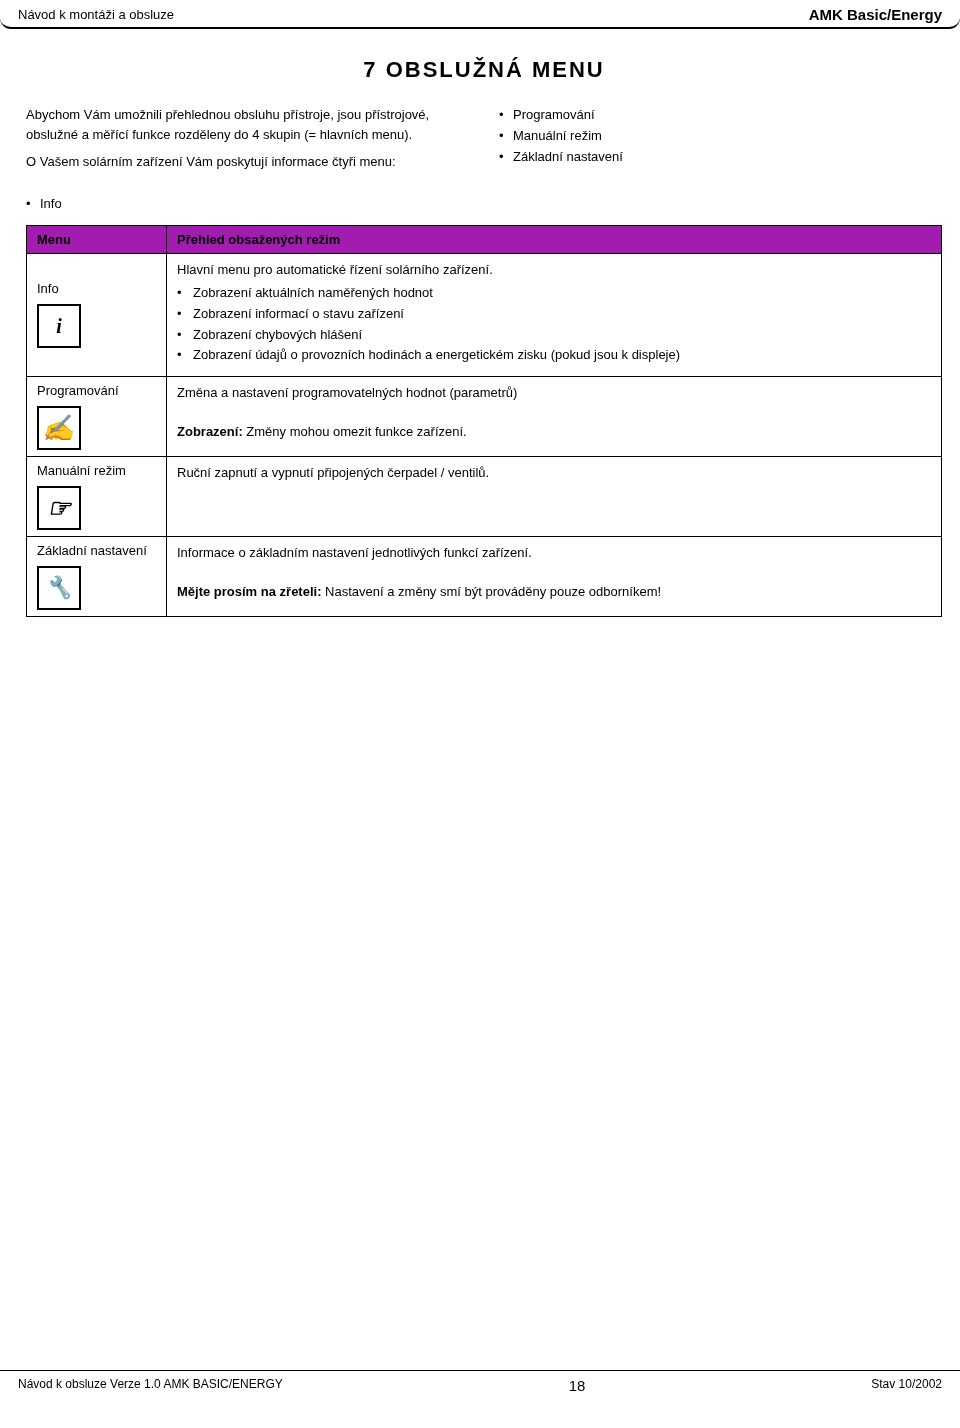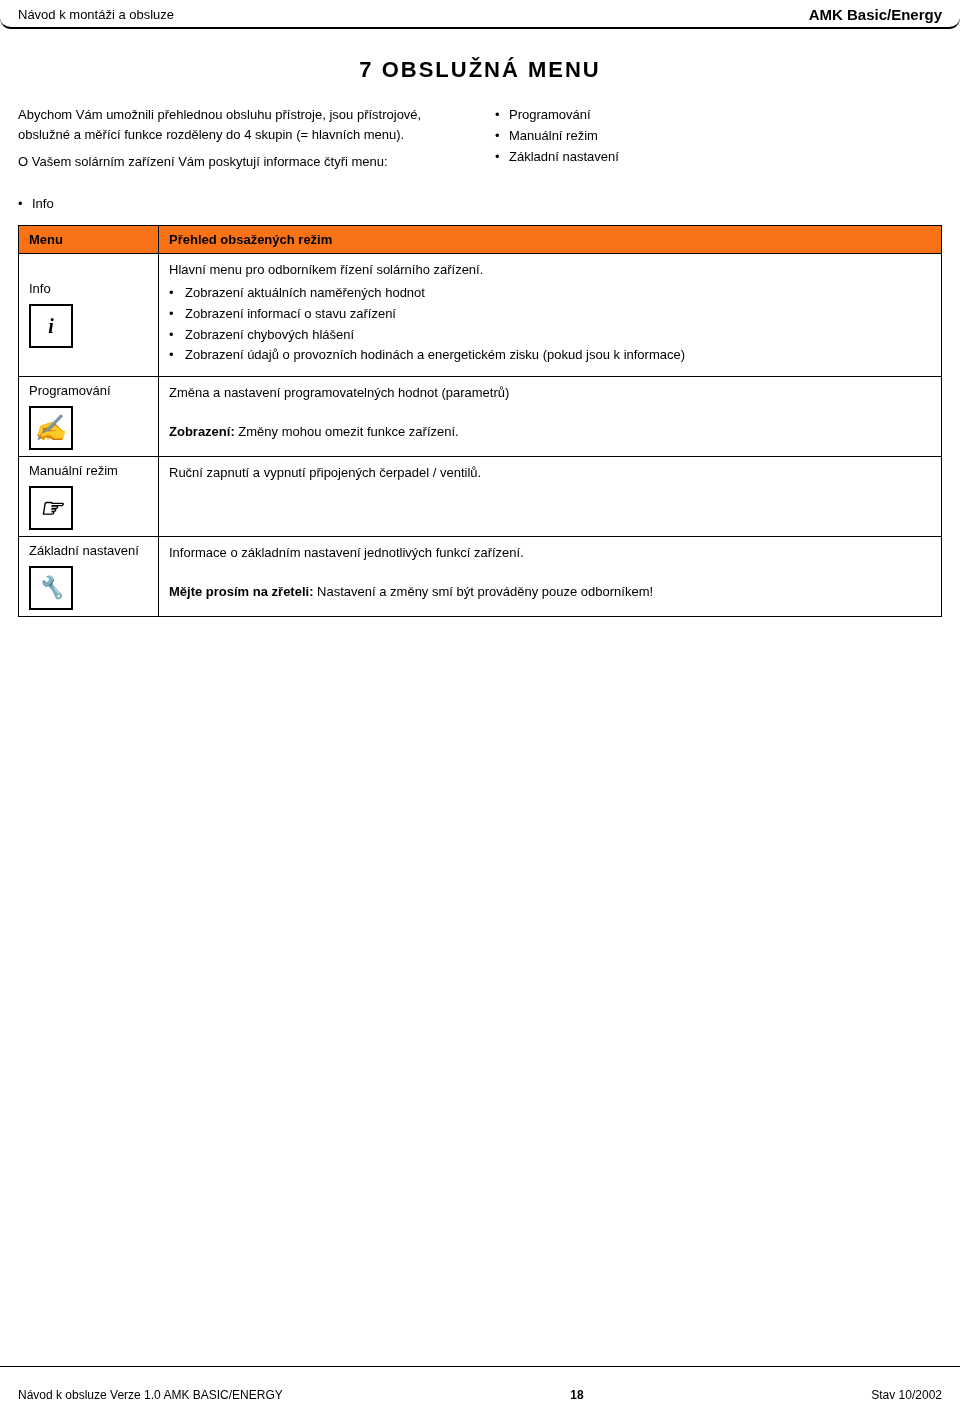--- a/index.html
+++ b/index.html
@@ -28,20 +28,21 @@
     }
     .header-right {
       font-size: 15px;
       font-weight: bold;
       text-align: center;
     }
 
     
     .main {
       padding: 0 18px;
+      margin-left: 8px;
     }
 
     
     .chapter-heading {
       text-align: center;
       font-size: 22px;
       font-weight: bold;
       letter-spacing: 2px;
       text-transform: uppercase;
       margin: 28px 0 22px 0;
@@ -97,21 +98,21 @@
       width: 100%;
       border-collapse: collapse;
       margin-top: 10px;
     }
     .menu-table th, .menu-table td {
       border: 1px solid #000;
       padding: 6px 10px;
       vertical-align: top;
     }
     .menu-table th {
-      background: #f97316;
+      background: #a21caf;
       font-weight: bold;
       text-align: left;
     }
     .menu-table td:first-child {
       width: 140px;
       vertical-align: middle;
     }
     .menu-table td:last-child {
       line-height: 1.5;
     }
@@ -143,32 +144,31 @@
     }
 
     
     .footer {
       position: absolute;
       bottom: 18px;
       left: 0;
       right: 0;
       display: flex;
       justify-content: space-between;
-      align-items: flex-end;
-      padding: 8px 18px;
+      align-items: flex-start;
+      padding: 16px 18px;
       border-top: 1px solid #000;
       padding-top: 6px;
     }
     .footer-left {
       font-size: 12px;
     }
     .footer-center {
-      font-size: 12px;
-      font-weight: bold;
-      margin-top: 15px;
+      font-size: 15px;
+      font-weight: normal;
     }
     .footer-right {
       font-size: 12px;
     }
 
     .note-text {
       line-height: 1.5;
     }
     .table-sublist {
       list-style: none;
@@ -229,26 +229,26 @@
     <tbody>
 
       <tr>
         <td>
           <div class="cell-icon">
             <span class="cell-label">Info</span>
             <div class="icon-box" style="font-style:italic; font-family: serif;">i</div>
           </div>
         </td>
         <td>
-          <div>Hlavní menu pro odborníkem řízení solárního zařízení.</div>
+          <div>Hlavní menu pro automatické řízení solárního zařízení.</div>
           <ul class="table-sublist">
             <li>Zobrazení aktuálních naměřených hodnot</li>
             <li>Zobrazení informací o stavu zařízení</li>
             <li>Zobrazení chybových hlášení</li>
-            <li>Zobrazení údajů o provozních hodinách a energetickém zisku (pokud jsou k informace)</li>
+            <li>Zobrazení údajů o provozních hodinách a energetickém zisku (pokud jsou k displeje)</li>
           </ul>
         </td>
       </tr>
 
       <tr>
         <td>
           <div class="cell-icon">
             <span class="cell-label">Programování</span>
             <div class="icon-box" style="font-size:26px;">✍</div>
           </div>

